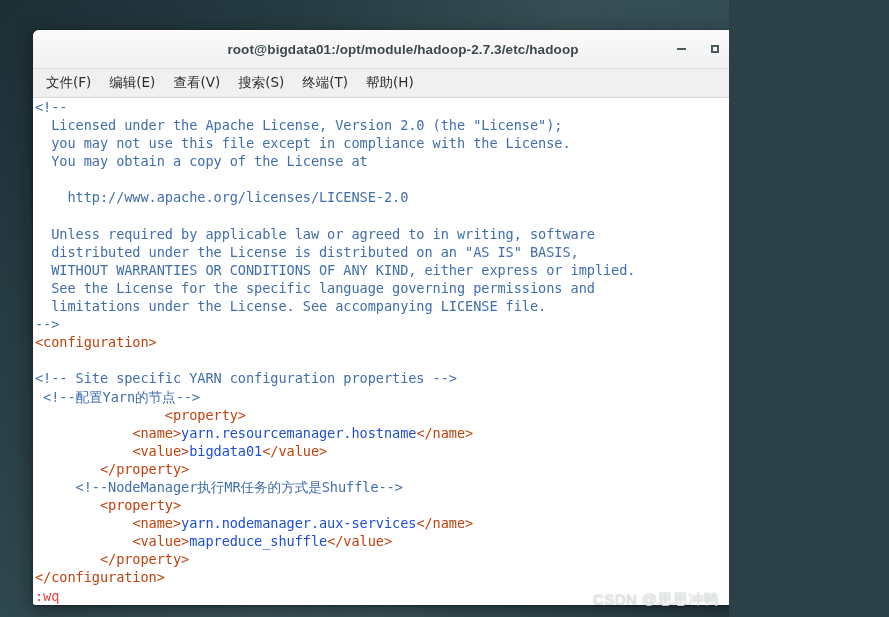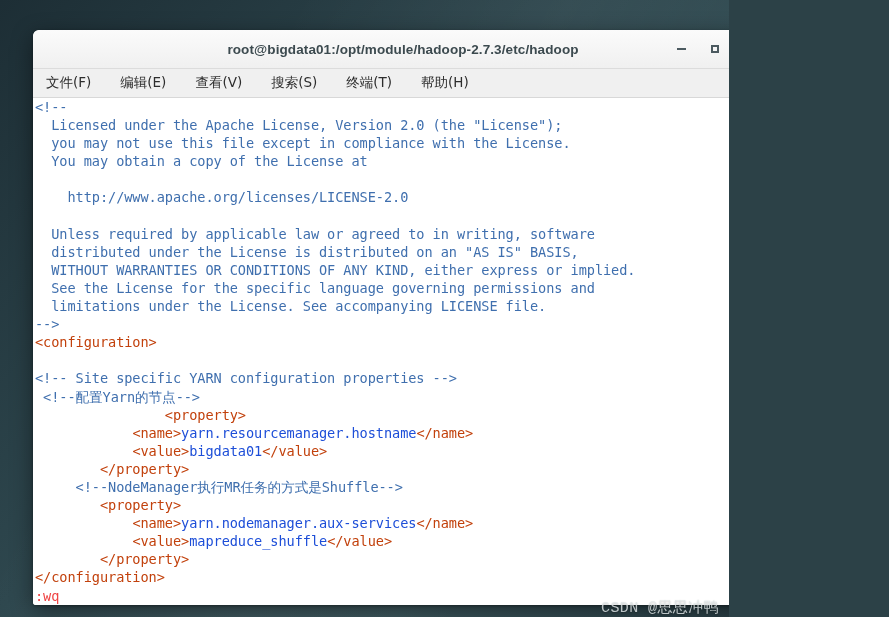--- a/index.html
+++ b/index.html
@@ -111,21 +111,21 @@
   }
 
   .menubar {
     height: 28px;
     flex: 0 0 28px;
     background: #f0f0f0;
     border-bottom: 1px solid #d8d8d8;
     display: flex;
     align-items: center;
     padding-left: 4px;
-    gap: 11px;
+    gap: 0px;
   }
   .menu-item {
     font-size: 13.5px;
     color: #2d2d2d;
     padding: 3px 9px;
     cursor: pointer;
     white-space: nowrap;
     font-family: "DejaVu Sans", "Liberation Sans", sans-serif;
   }
 
@@ -174,24 +174,24 @@
     top: 4px;
     bottom: 30px;
     background: #b8b8b8;
     border-radius: 5px;
   }
 
   
   #watermark {
     position: absolute;
     right: 10px;
-    bottom: 0;
+    bottom: 8px;
     font-size: 15px;
     color: rgba(225,230,232,0.82);
-    font-family: Liberation Mono, monospace;
+    font-family: Liberation Sans, sans-serif;
     letter-spacing: 0.4px;
     user-select: none;
     pointer-events: none;
     text-shadow: 0 1px 2px rgba(0,0,0,0.25);
   }
 </style>
 </head>
 <body>
 
 <div id="desktop">

